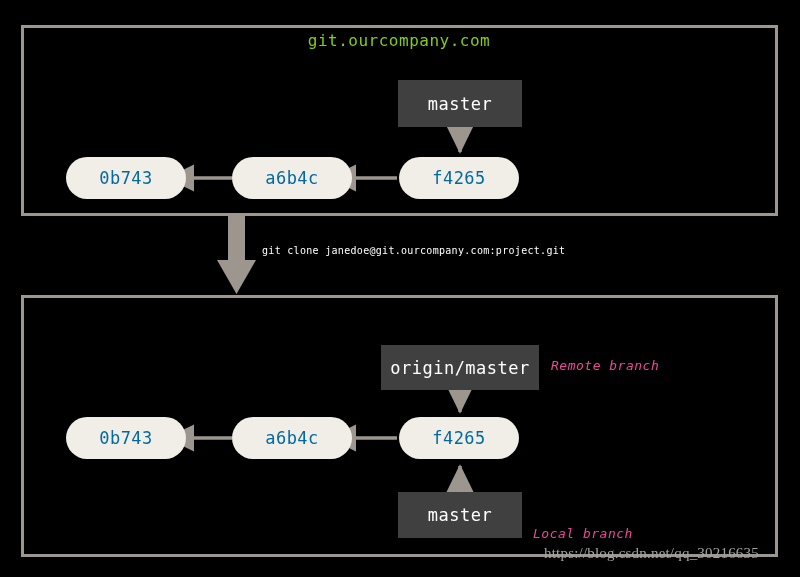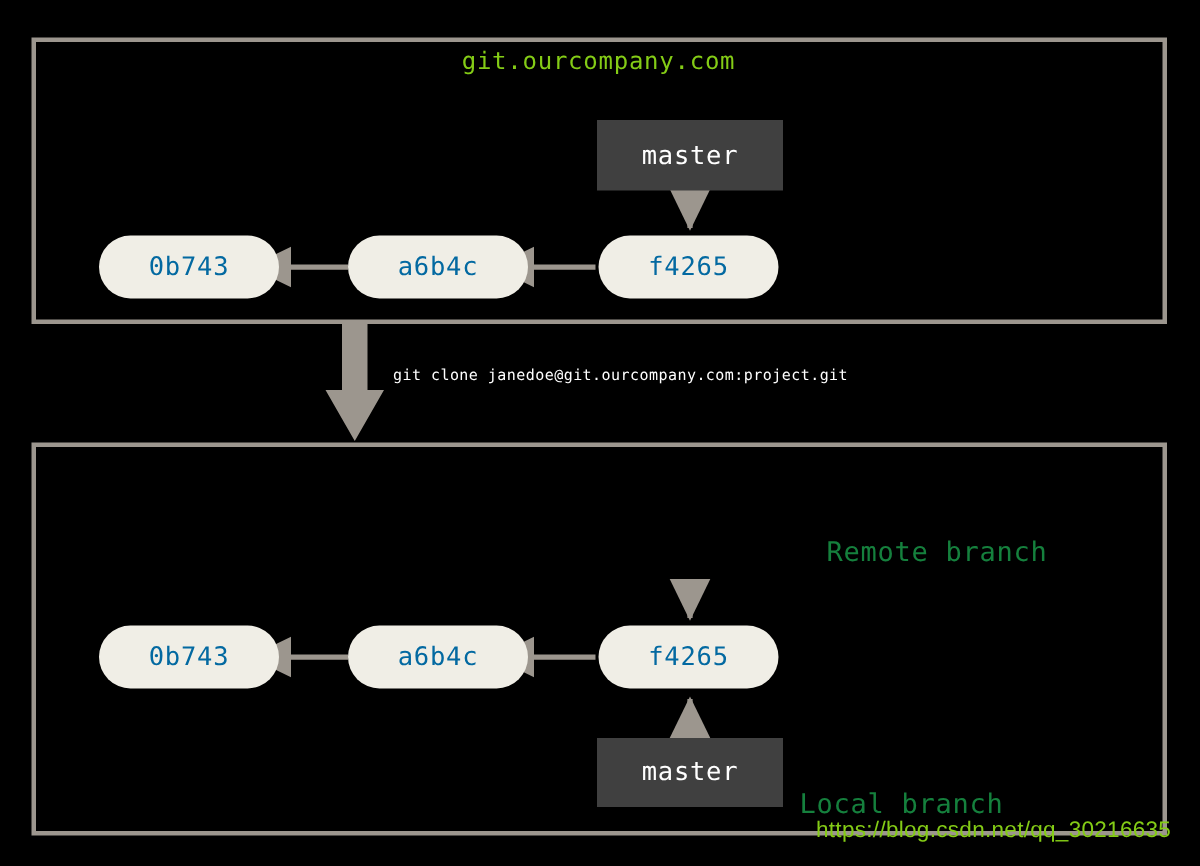--- a/index.html
+++ b/index.html
@@ -63,44 +63,45 @@
     font-size: 17px;
     letter-spacing: 0.5px;
     display: flex;
     align-items: center;
     justify-content: center;
   }
 
   
   .annot {
     position: absolute;
-    color: #15803d;
-    font-size: 18px;
+    color: #ec4899;
+    font-size: 13px;
     letter-spacing: 0.5px;
     white-space: nowrap;
+    font-style: italic;
   }
 
   
   #clone-cmd {
     position: absolute;
     left: 262px;
     top: 245px;
     color: #ffffff;
     font-size: 10px;
     letter-spacing: 0.3px;
     white-space: nowrap;
   }
 
   
   #watermark {
     position: absolute;
     left: 544px;
     top: 545px;
-    color: #84cc16;
-    font-family: Liberation Sans, sans-serif;
+    color: #a3a3a3;
+    font-family: Liberation Serif, serif;
     font-size: 15px;
     letter-spacing: 0.2px;
     white-space: nowrap;
   }
 
   svg.overlay {
     position: absolute;
     left: 0; top: 0;
     width: 800px; height: 577px;
     pointer-events: none;
@@ -153,20 +154,23 @@
   </div>
 
   <div class="commit" style="left:66px; top:157px;">0b743</div>
   <div class="commit" style="left:232px; top:157px;">a6b4c</div>
   <div class="commit" style="left:399px; top:157px;">f4265</div>
 
   <div id="clone-cmd">git clone janedoe@git.ourcompany.com:project.git</div>
 
   <div class="panel" id="panel-local"></div>
 
+  <div class="branchbox" style="left:381px; top:345px; width:158px; height:45px;">
+    <span>origin/master</span>
+  </div>
   <div class="annot" style="left:551px; top:358px;">Remote branch</div>
 
   <div class="commit" style="left:66px; top:417px;">0b743</div>
   <div class="commit" style="left:232px; top:417px;">a6b4c</div>
   <div class="commit" style="left:399px; top:417px;">f4265</div>
 
   <div class="branchbox" style="left:398px; top:492px; width:124px; height:46px;">
     <span>master</span>
   </div>
   <div class="annot" style="left:533px; top:526px;">Local branch</div>

